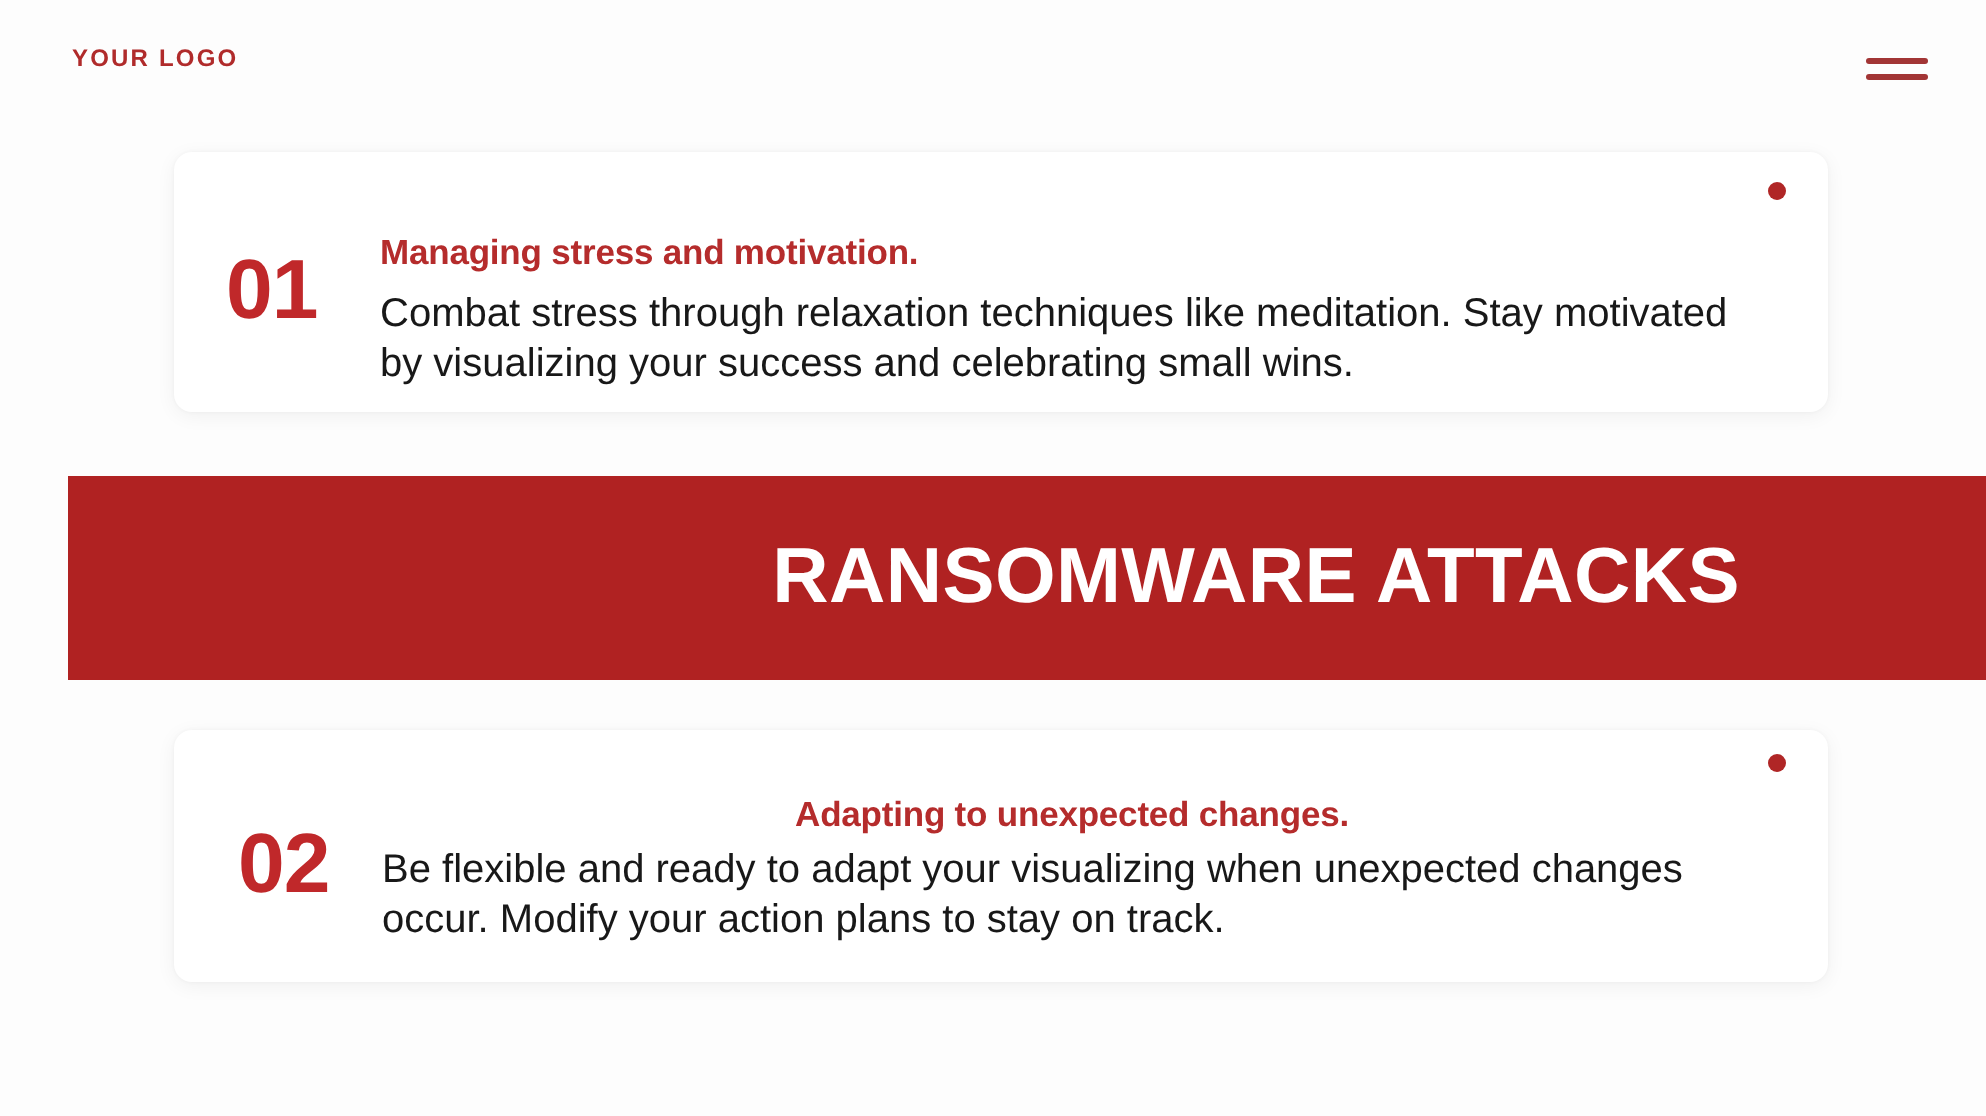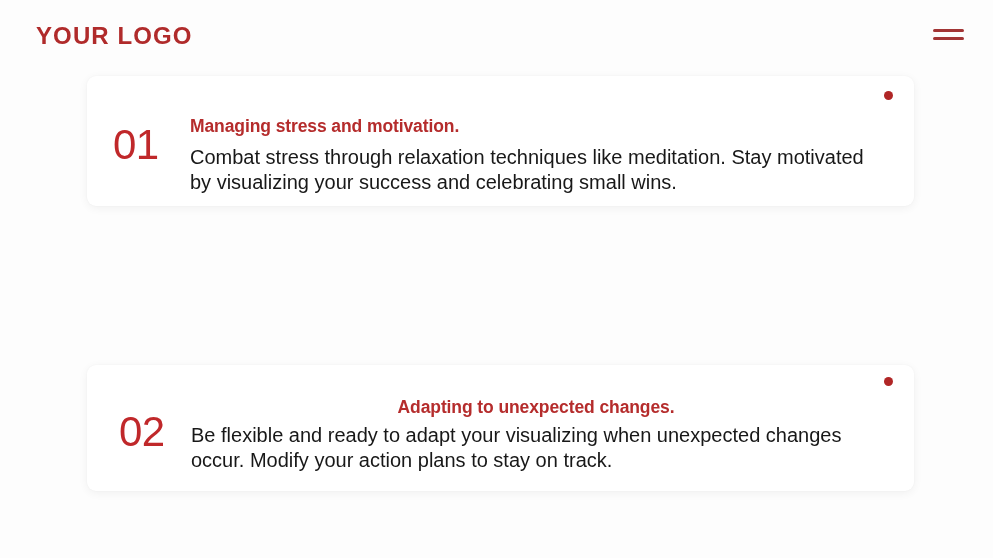--- a/index.html
+++ b/index.html
@@ -25,21 +25,21 @@
     top: 0;
     left: 0;
     width: 993px;
     height: 66px;
   }
 
   .logo {
     position: absolute;
     left: 36px;
     top: 22px;
-    font-size: 24px;
+    font-size: 12px;
     font-weight: 700;
     letter-spacing: 1.1px;
     color: #b02b2b;
     font-family: "Liberation Sans", sans-serif;
     white-space: nowrap;
   }
 
   .menu-btn {
     position: absolute;
     right: 26px;
@@ -78,21 +78,21 @@
 
   .card-inner {
     position: relative;
     width: 100%;
     height: 100%;
   }
 
   .card-number {
     position: absolute;
     color: #c0282a;
-    font-weight: 400;
+    font-weight: 700;
     font-family: "Liberation Sans", sans-serif;
     letter-spacing: -0.5px;
     line-height: 1;
   }
   .card-1 .card-number {
     left: 26px;
     top: 48px;
     font-size: 42px;
   }
   .card-2 .card-number {
@@ -177,20 +177,23 @@
     <div class="card-inner">
       <div class="card-number">01</div>
       <div class="card-body">
         <div class="card-title">Managing stress and motivation.</div>
         <div class="card-text">Combat stress through relaxation techniques like meditation. Stay motivated by visualizing your success and celebrating small wins.</div>
       </div>
       <span class="card-dot"></span>
     </div>
   </div>
 
+  <div class="banner">
+    <div class="banner-title">RANSOMWARE ATTACKS</div>
+  </div>
 
   <div class="card card-2">
     <div class="card-inner">
       <div class="card-number">02</div>
       <div class="card-body">
         <div class="card-title">Adapting to unexpected changes.</div>
         <div class="card-text">Be flexible and ready to adapt your visualizing when unexpected changes occur. Modify your action plans to stay on track.</div>
       </div>
       <span class="card-dot"></span>
     </div>

